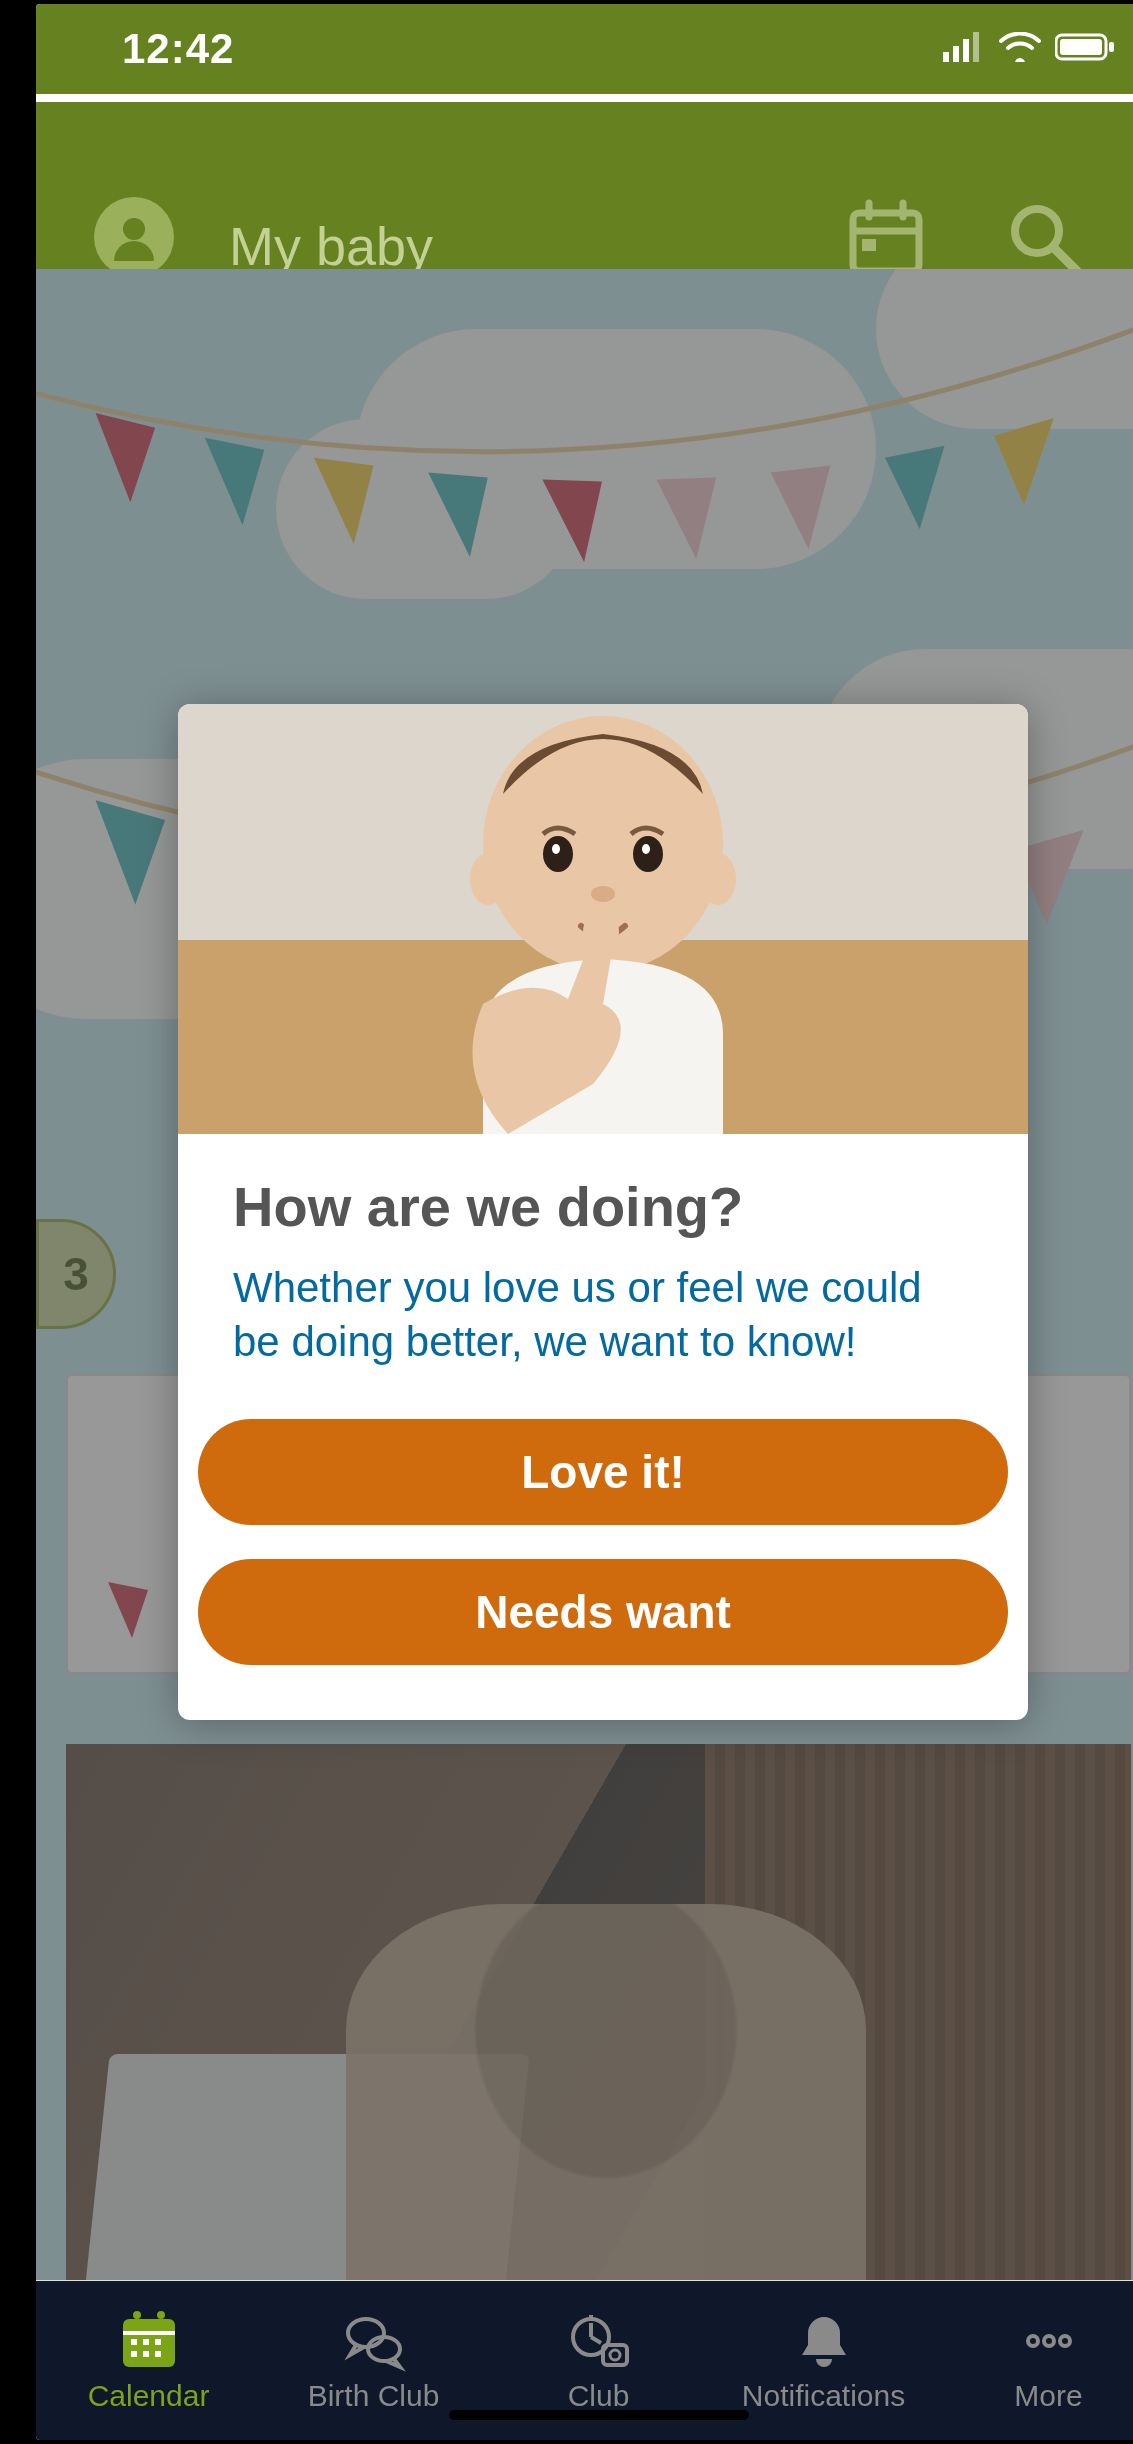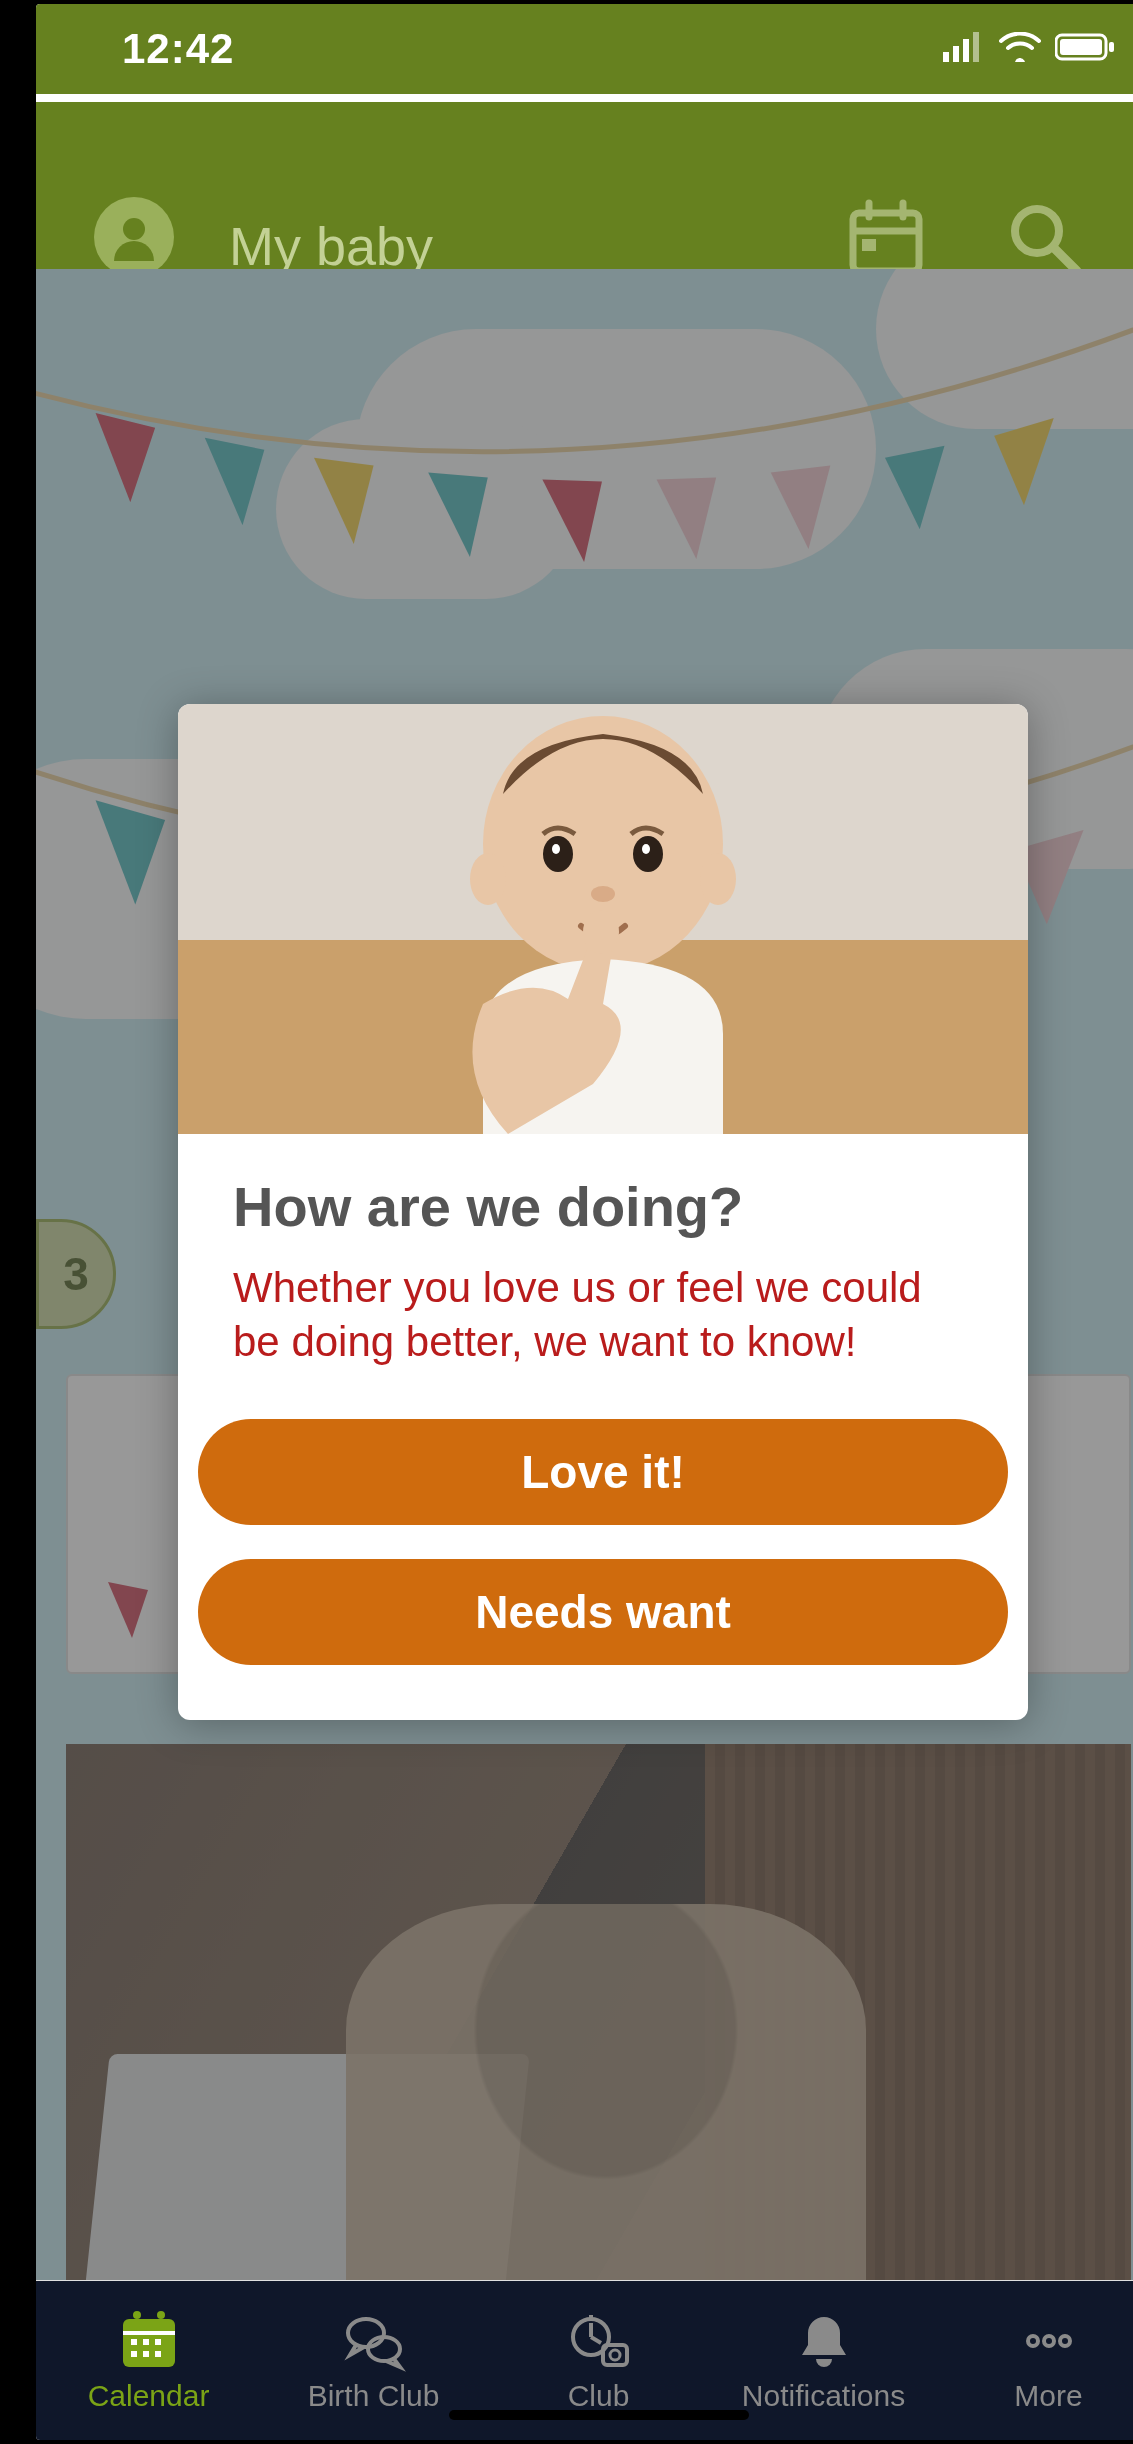--- a/index.html
+++ b/index.html
@@ -39,21 +39,21 @@
   .navicon { width:64px; height:64px;}
   
   .homebar { position:absolute; bottom:20px; left:50%; transform:translateX(-50%); width:300px; height:10px; background:#000; border-radius:10px;}
   
   .overlay { position:absolute; top:265px; left:0; right:0; bottom:160px; background:rgba(80,80,80,0.58);}
   .modal { position:absolute; top:700px; left:142px; width:850px; background:#fff; border-radius:12px; overflow:hidden; box-shadow:0 4px 40px rgba(0,0,0,.3);}
   .modal .hero { height:430px; background:linear-gradient(#ddd6cd 0 55%,#caa06b 55% 100%); position:relative;}
   .modal .baby { position:absolute; left:50%; bottom:0; transform:translateX(-50%); width:420px; height:430px;}
   .modal .body { padding:40px 55px 50px;}
   .modal h2 { font-size:56px; font-weight:700; color:#555; margin-bottom:22px;}
-  .modal p { font-size:42px; color:#b91c1c; line-height:1.28;}
+  .modal p { font-size:42px; color:#0369a1; line-height:1.28;}
   .modal .btns { padding:0 20px 55px; display:flex; flex-direction:column; gap:34px;}
   .modal button { height:106px; border:none; border-radius:60px; background:#cf6b0d; color:#fff; font-size:46px; font-weight:700; cursor:pointer;}
 </style>
 </head>
 <body>
 
 <div class="device">
 
   <div class="statusbar">
     <div class="time">12:42</div>

